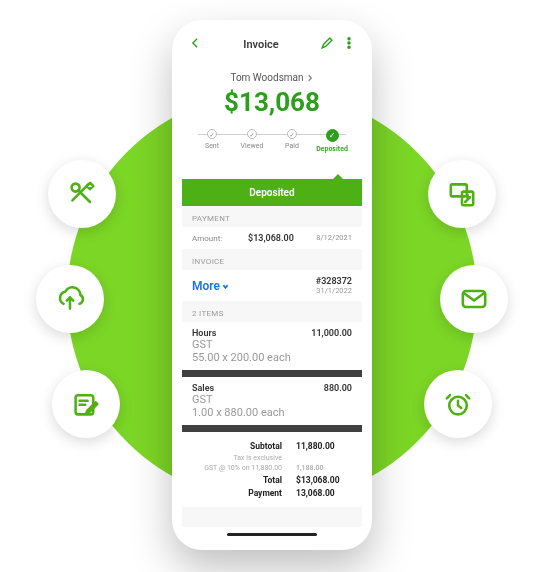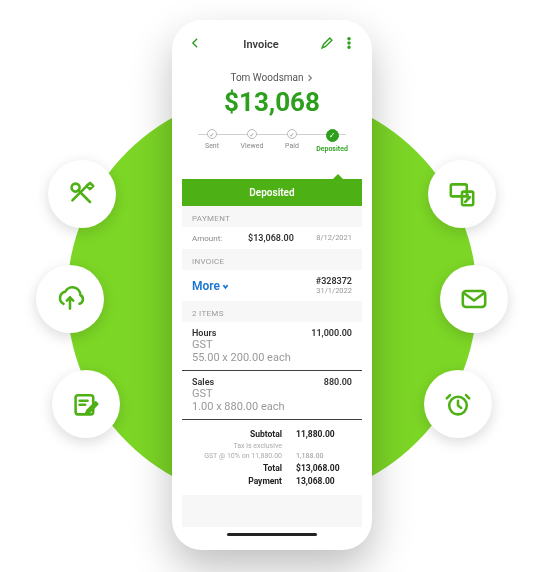--- a/index.html
+++ b/index.html
@@ -98,21 +98,21 @@
   .content { flex:1; background:#f7f7f7; overflow:hidden;}
   .section-h { font-size:8px; color:#9a9a9a; letter-spacing:.3px; padding:8px 10px 4px; }
   .card { background:#fff; padding:6px 10px; }
   .row { display:flex; justify-content:space-between; align-items:flex-start;}
   .card .lbl { font-size:8px; color:#888; min-width:40px;}
   .card .val { font-size:9px; font-weight:600; color:#333; }
   .card .rt { font-size:7.5px; color:#999; text-align:right;}
   .more-link { color:#1976d2; font-size:12px; font-weight:600; display:flex;align-items:center;gap:2px; margin-top:3px;}
   .more-link svg{width:7px;height:7px;stroke:#1976d2;fill:none;stroke-width:2.5;}
   
-  .item { background:#fff; padding:6px 10px; border-bottom:1px solid #404040; display:flex; justify-content:space-between;}
+  .item { background:#fff; padding:6px 10px; border-bottom:7px solid #404040; display:flex; justify-content:space-between;}
   .item-left .name { font-size:9px; font-weight:600; color:#333;}
   .item-left .sub { font-size:11px; color:#999;}
   .item-price { font-size:9px; font-weight:600; color:#333;}
   
   .totals { background:#fff; padding:8px 10px; }
   .trow { display:flex; justify-content:flex-end; gap:14px; font-size:8.5px; line-height:1.5;}
   .trow .tl { text-align:right; color:#555;}
   .trow .tv { min-width:56px; color:#333; font-weight:500;}
   .trow .sub-note { font-size:7px; color:#aaa;}
   .trow.bold .tl, .trow.bold .tv { font-weight:700; color:#222;}

